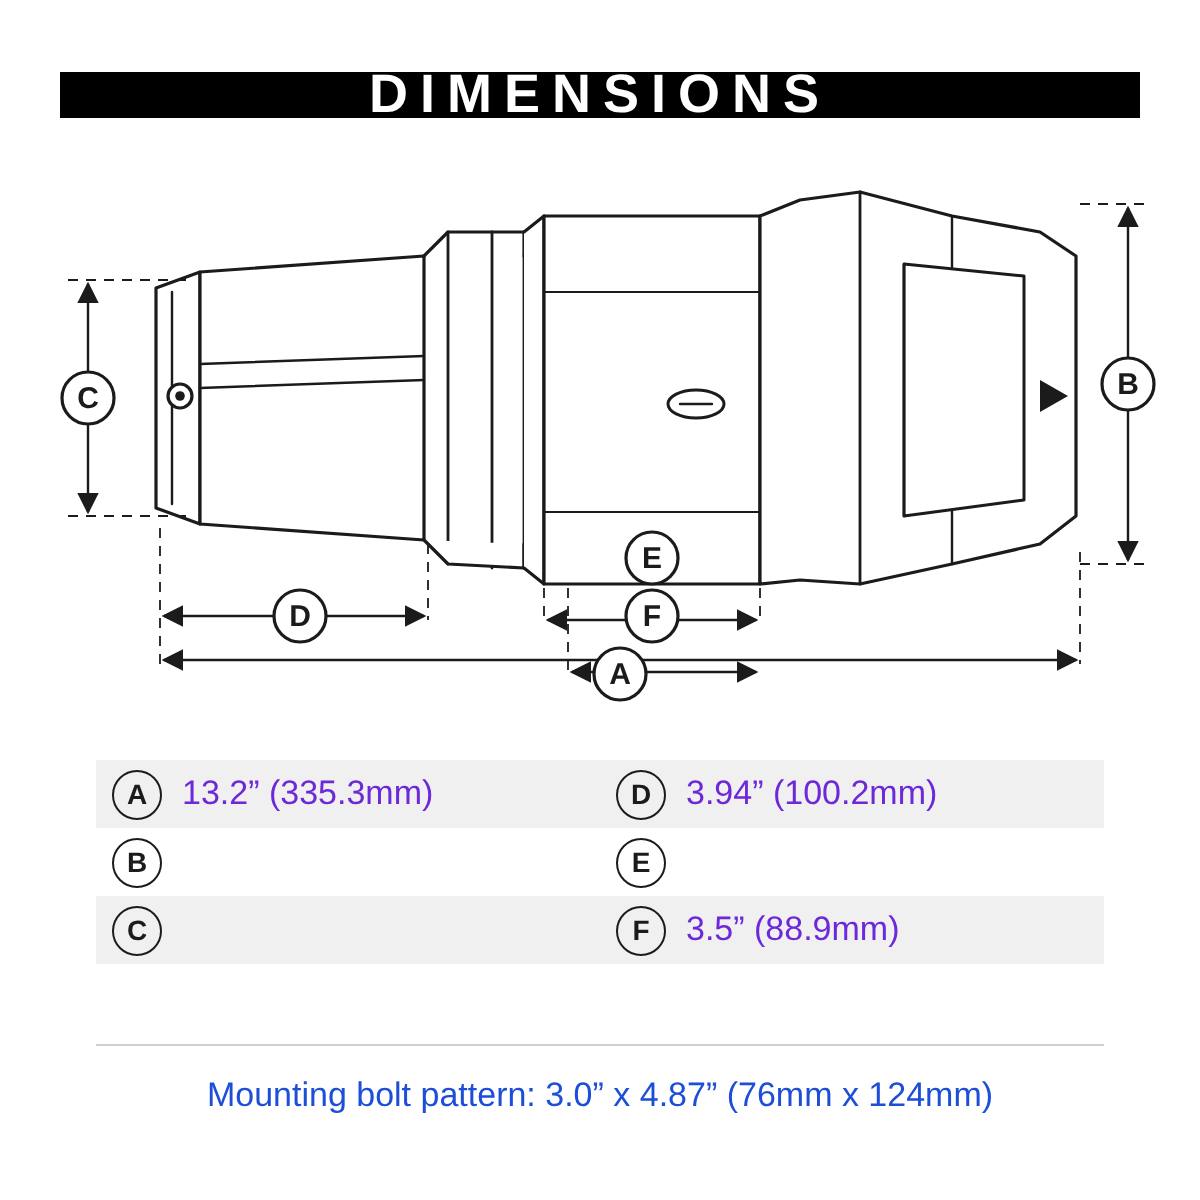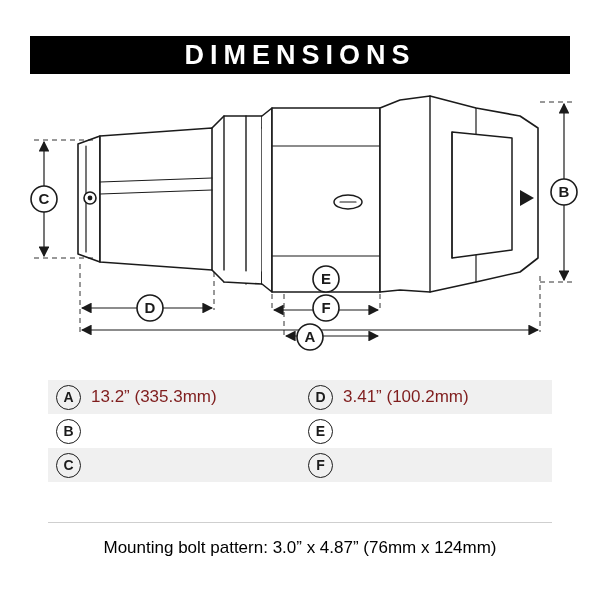--- a/index.html
+++ b/index.html
@@ -20,21 +20,21 @@
     height: 600px;
     background: #ffffff;
   }
 
   
   .title-bar {
     position: absolute;
     left: 30px;
     top: 36px;
     width: 540px;
-    height: 38px;
+    height: 23px;
     background: #000000;
     display: flex;
     align-items: center;
     justify-content: center;
   }
   .title-bar .title-text {
     color: #ffffff;
     font-size: 27px;
     font-weight: bold;
     letter-spacing: 6px;
@@ -84,21 +84,21 @@
     display: flex;
     align-items: center;
     justify-content: center;
     font-size: 14px;
     font-weight: bold;
     line-height: 1;
     margin-right: 10px;
   }
   .legend-text {
     font-size: 17px;
-    color: #7f1d1d;
+    color: #6d28d9;
     white-space: nowrap;
   }
 
   
   .footer-rule {
     position: absolute;
     left: 48px;
     top: 522px;
     width: 504px;
     height: 1px;
@@ -106,21 +106,21 @@
   }
   .footer {
     position: absolute;
     left: 48px;
     top: 538px;
     width: 504px;
     text-align: center;
   }
   .footer-text {
     font-size: 17px;
-    color: #000000;
+    color: #1d4ed8;
   }
 </style>
 </head>
 <body>
 
 <div class="page">
 
   <div class="title-bar">
     <span class="title-text">DIMENSIONS</span>
   </div>
@@ -234,39 +234,40 @@
 
   <div class="legend">
 
     <div class="legend-row shaded">
       <div class="legend-cell">
         <span class="badge">A</span>
         <span class="legend-text">13.2” (335.3mm)</span>
       </div>
       <div class="legend-cell">
         <span class="badge">D</span>
-        <span class="legend-text">3.41” (100.2mm)</span>
+        <span class="legend-text">3.94” (100.2mm)</span>
       </div>
     </div>
 
     <div class="legend-row">
       <div class="legend-cell">
         <span class="badge">B</span>
       </div>
       <div class="legend-cell">
         <span class="badge">E</span>
       </div>
     </div>
 
     <div class="legend-row shaded">
       <div class="legend-cell">
         <span class="badge">C</span>
       </div>
       <div class="legend-cell">
         <span class="badge">F</span>
+        <span class="legend-text">3.5” (88.9mm)</span>
       </div>
     </div>
 
   </div>
 
   <div class="footer-rule"></div>
   <div class="footer">
     <span class="footer-text">Mounting bolt pattern: 3.0” x 4.87” (76mm x 124mm)</span>
   </div>
 

